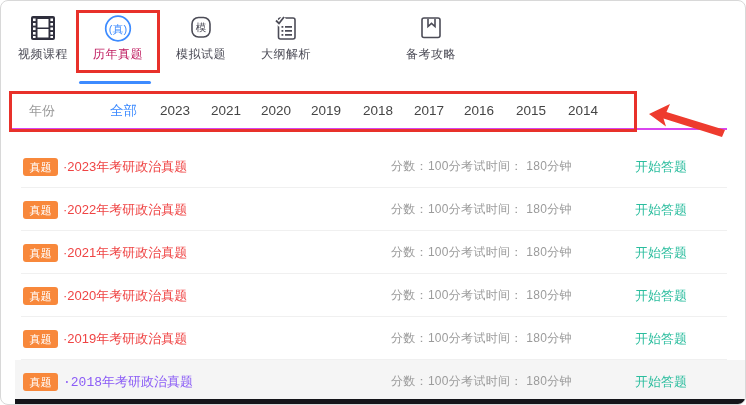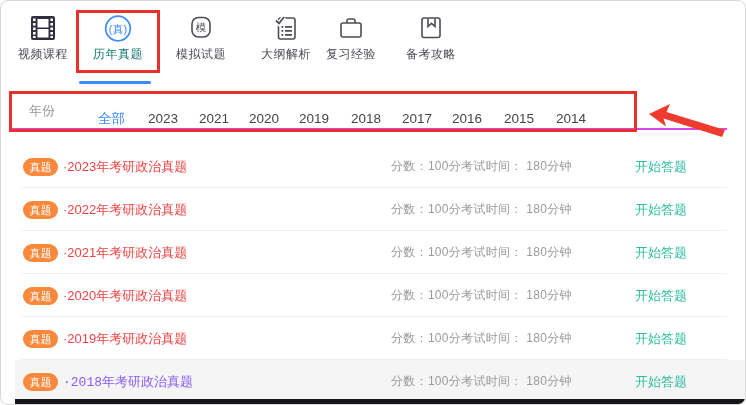--- a/index.html
+++ b/index.html
@@ -12,51 +12,51 @@
     background: #fff;
     border: 1px solid #d8d8d8;
     border-radius: 8px;
     overflow: hidden;
   }
 
   
   .nav-item { position: absolute; top: 12px; width: 64px; text-align: center; cursor: pointer; }
   .nav-icon { display: block; height: 33px; }
   .nav-label { display: block; margin-top: 0; font-size: 12px; color: #4c4c57; letter-spacing: 0.5px; }
-  .nav-item.active .nav-label { color: #0f766e; }
+  .nav-item.active .nav-label { color: #be185d; }
 
   .nav-redbox {
     position: absolute; left: 75px; top: 9px; width: 84px; height: 63px;
     border: 3px solid #e8312a; z-index: 5; pointer-events: none;
   }
   .nav-underline {
     position: absolute; left: 78px; top: 80px; width: 72px; height: 3px;
     background: #3d8bff; border-radius: 2px;
   }
 
   
   .year-row { position: absolute; left: 10px; top: 90px; width: 716px; height: 39px; border-bottom: 2px solid #d946ef; }
   .year-redbox {
     position: absolute; left: 8px; top: 90px; width: 628px; height: 41px;
     border: 3px solid #e8312a; z-index: 5; pointer-events: none;
   }
   .year-label { position: absolute; top: 0; line-height: 39px; font-size: 13px; color: #9a9a9a; }
-  .year-opt { position: absolute; top: 8px; line-height: 39px; font-size: 13.5px; color: #454545; cursor: pointer; }
+  .year-opt { position: absolute; top: 0; line-height: 39px; font-size: 13.5px; color: #454545; cursor: pointer; margin-left: 12px; }
   .year-opt.selected { color: #3d8bff; }
 
   .arrow-annotation { position: absolute; left: 646px; top: 100px; width: 80px; height: 38px; }
 
   
   .exam-list { position: absolute; left: 14px; top: 144px; width: 732px; }
   .exam-row { position: relative; height: 43px; display: flex; align-items: center; cursor: pointer; }
   .exam-row.highlighted { background: #f5f5f5; }
   .row-sep { position: absolute; left: 6px; right: 20px; bottom: 0; height: 1px; background: #f0f0f0; }
   .badge {
     flex: none; margin-left: 8px; width: 35px; height: 18px; line-height: 18px;
-    text-align: center; background: #f8883b; color: #fff; font-size: 11px; border-radius: 9px;
+    text-align: center; background: #f8883b; color: #fff; font-size: 11px; border-radius: 3px;
   }
   .title { margin-left: 5px; font-size: 13px; color: #ef4444; }
   .exam-row.highlighted .title { color: #8b5cf6; font-family: Liberation Mono, monospace; }
   .meta { position: absolute; left: 376px; font-size: 12px; color: #9b9b9b; letter-spacing: 0.3px; }
   .action { position: absolute; left: 620px; font-size: 13px; color: #2bbd9e; cursor: pointer; }
 
   .bottom-bar { position: absolute; left: 14px; right: 0; bottom: 0; height: 5px; background: #15151a; }
 </style>
 </head>
 <body>
@@ -114,29 +114,20 @@
           <line x1="14" y1="13.9" x2="21" y2="13.9" stroke="#4c4c57" stroke-width="1.6"></line>
         <rect x="10.5" y="17" width="1.8" height="1.8" fill="#4c4c57"></rect>
           <line x1="14" y1="17.9" x2="21" y2="17.9" stroke="#4c4c57" stroke-width="1.6"></line>
         <rect x="10.5" y="21" width="1.8" height="1.8" fill="#4c4c57"></rect>
           <line x1="14" y1="21.9" x2="21" y2="21.9" stroke="#4c4c57" stroke-width="1.6"></line>
       </svg>
     </span>
     <span class="nav-label">大纲解析</span>
   </div>
 
-  <div class="nav-item" style="left:318px">
-    <span class="nav-icon">
-      <svg width="30" height="30" viewBox="0 0 30 30">
-        <rect x="5" y="10" width="20" height="14" rx="2" fill="none" stroke="#4c4c57" stroke-width="1.6"></rect>
-        <path d="M11 10 v-2.2 a1.8 1.8 0 0 1 1.8 -1.8 h4.4 a1.8 1.8 0 0 1 1.8 1.8 v2.2" fill="none" stroke="#4c4c57" stroke-width="1.6"></path>
-      </svg>
-    </span>
-    <span class="nav-label">复习经验</span>
-  </div>
 
   <div class="nav-item" style="left:398px">
     <span class="nav-icon">
       <svg width="30" height="30" viewBox="0 0 30 30">
         <rect x="6" y="5" width="18" height="19.5" rx="2" fill="none" stroke="#4c4c57" stroke-width="1.6"></rect>
         <polyline points="12,5.8 12,13.5 15.5,10.3 19,13.5 19,5.8" fill="none" stroke="#4c4c57" stroke-width="1.6"></polyline>
       </svg>
     </span>
     <span class="nav-label">备考攻略</span>
   </div>

